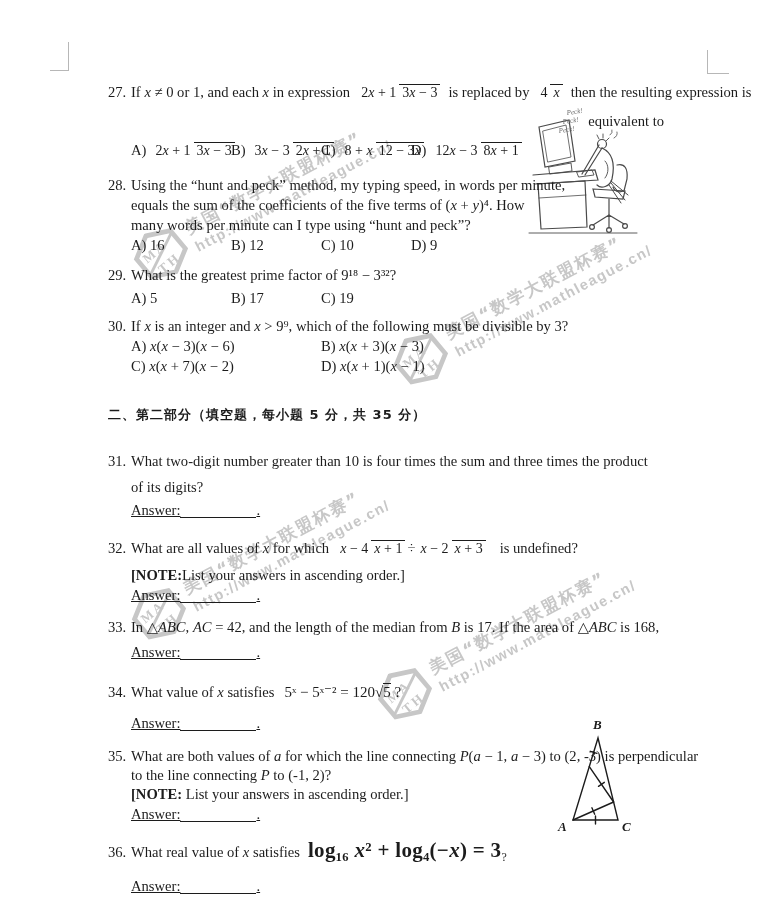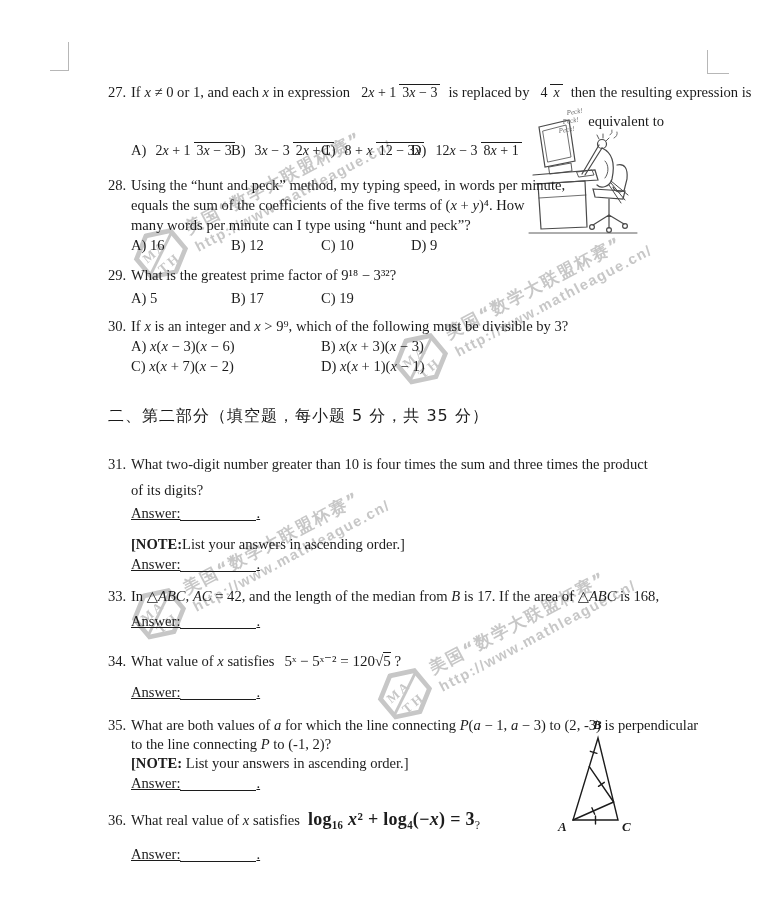--- a/index.html
+++ b/index.html
@@ -31,24 +31,24 @@
   .frac{display:inline-block;text-align:center;font-size:14px;line-height:15px;vertical-align:middle;margin:0 8px;}
   .frac .fn{padding:0 3px;}
   .frac .fd{border-top:1px solid #1c1c1c;padding:0 3px;}
   .optrow{display:flex;padding-left:23px;line-height:20px;white-space:nowrap;}
   .optrow .o1{width:100px;}.optrow .o2{width:90px;}.optrow .o3{width:90px;}.optrow .o4{flex:1;}
   .optrow .w{width:190px;}
   .optfrac{display:flex;align-items:center;height:38px;}
   .optfrac .frac{margin:0 0 0 6px;}
   .ans{padding-left:23px;line-height:21px;text-decoration:underline;}
   .blank{display:inline-block;width:76px;height:14px;border-bottom:1px solid #1c1c1c;vertical-align:-3px;}
-  .h2{font-family:"DejaVu Sans",sans-serif;font-weight:normal;font-size:16px;letter-spacing:1px;white-space:nowrap;}
+  .h2{font-family:"DejaVu Sans",sans-serif;font-weight:bold;font-size:13px;letter-spacing:1px;white-space:nowrap;}
   .eqline{white-space:nowrap;line-height:24px;}
   .eq34{font-size:15px;}
-  .eq36{font-weight:bold;font-size:18px;letter-spacing:.3px;}
+  .eq36{font-weight:bold;font-size:21px;letter-spacing:.3px;}
   .qmark{font-size:12px;vertical-align:-4px;}
   .ovl{display:inline-block;border-top:1.3px solid #1c1c1c;line-height:1.05;padding-top:1px;}
   i{font-style:italic;}
   
   .triangle-fig{position:absolute;left:551px;top:712px;z-index:1;}
   .cartoon-fig{position:absolute;left:505px;top:103px;z-index:1;}
   svg text{font-family:"Liberation Serif","DejaVu Serif",serif;}
 </style>
 </head>
 <body>
@@ -234,20 +234,28 @@
 
     <div class="h2" style="margin-top:30px;">二、第二部分（填空题，每小题 5 分，共 35 分）</div>
 
     <div style="margin-top:24px;">
       <div class="qline lh26 first"><span class="qnum">31.</span><span>What two-digit number greater than 10 is four times the sum and three times the product</span></div>
       <div class="qline lh26">of its digits?</div>
       <div class="ans lh26"><span>Answer:</span><span class="blank"></span><span>.</span></div>
     </div>
 
     <div style="margin-top:10px;">
+      <div class="frow" style="height:34px;">
+        <span class="qnum">32.</span>
+        <span>What are all values of <i>x</i> for which</span>
+        <span class="frac" style="margin-right:2px;"><span class="fn"><i>x</i> − 4</span><span class="fd"><i>x</i> + 1</span></span>
+        <span>÷</span>
+        <span class="frac" style="margin-left:2px;"><span class="fn"><i>x</i> − 2</span><span class="fd"><i>x</i> + 3</span></span>
+        <span style="margin-left:6px;">is undefined?</span>
+      </div>
       <div class="qline"><b>[NOTE:</b>List your answers in ascending order.]</div>
       <div class="ans"><span>Answer:</span><span class="blank"></span><span>.</span></div>
     </div>
 
     <div style="margin-top:12px;">
       <div class="qline lh19 first"><span class="qnum">33.</span><span>In  △<i>ABC</i>, <i>AC</i> = 42, and the length of the median from <i>B</i> is 17. If the area of  △<i>ABC</i> is 168,</span></div>
       <div class="ans" style="margin-top:5px;"><span>Answer:</span><span class="blank"></span><span>.</span></div>
     </div>
 
     <div style="margin-top:17px;">

